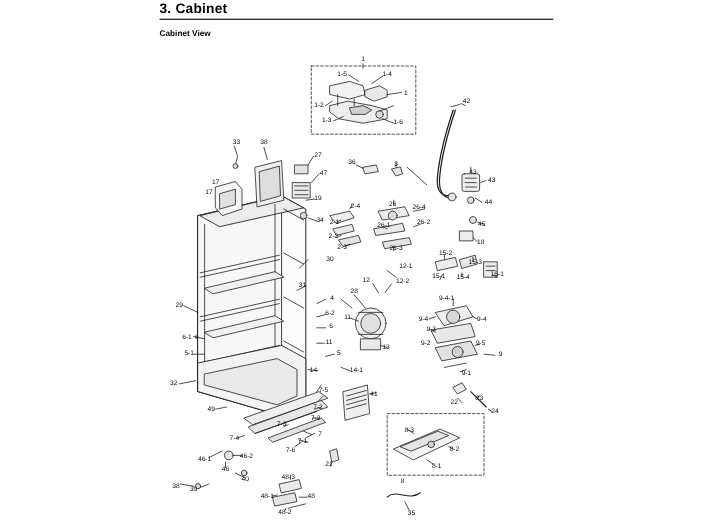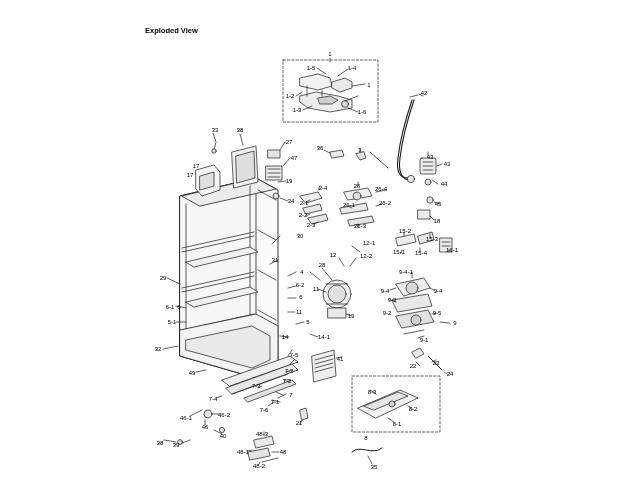--- a/index.html
+++ b/index.html
@@ -57,21 +57,25 @@
     line-height: 1;
     transform: translate(-50%, -50%);
     user-select: none;
   }
 </style>
 </head>
 <body>
 
 <div id="page">
 
-  <div id="subtitle">Exploded View</div>
+  <div id="header">
+    <div class="title">3.  Cabinet</div>
+    <div class="rule"></div>
+  </div>
+  <div id="subtitle">Cabinet View</div>
 
   <div id="canvas">
     <svg width="640" height="480" viewBox="0 0 640 480" xmlns="http://www.w3.org/2000/svg">
       <g fill="none" stroke="#1a1a1a" stroke-width="0.7" stroke-linejoin="round" stroke-linecap="round">
 
         <rect x="283" y="60" width="95" height="62" stroke="#222" stroke-dasharray="2.5,1.8"></rect>
 
         <path d="M300 78 L318 74 L330 78 L332 86 L318 90 L300 86 Z" fill="#f2f2f2"></path>
         <path d="M332 82 L345 78 L352 82 L352 88 L340 92 L332 88 Z" fill="#e8e8e8"></path>
         <path d="M300 96 L316 92 L338 96 L352 100 L352 108 L330 112 L308 108 L300 102 Z" fill="#ededed"></path>

